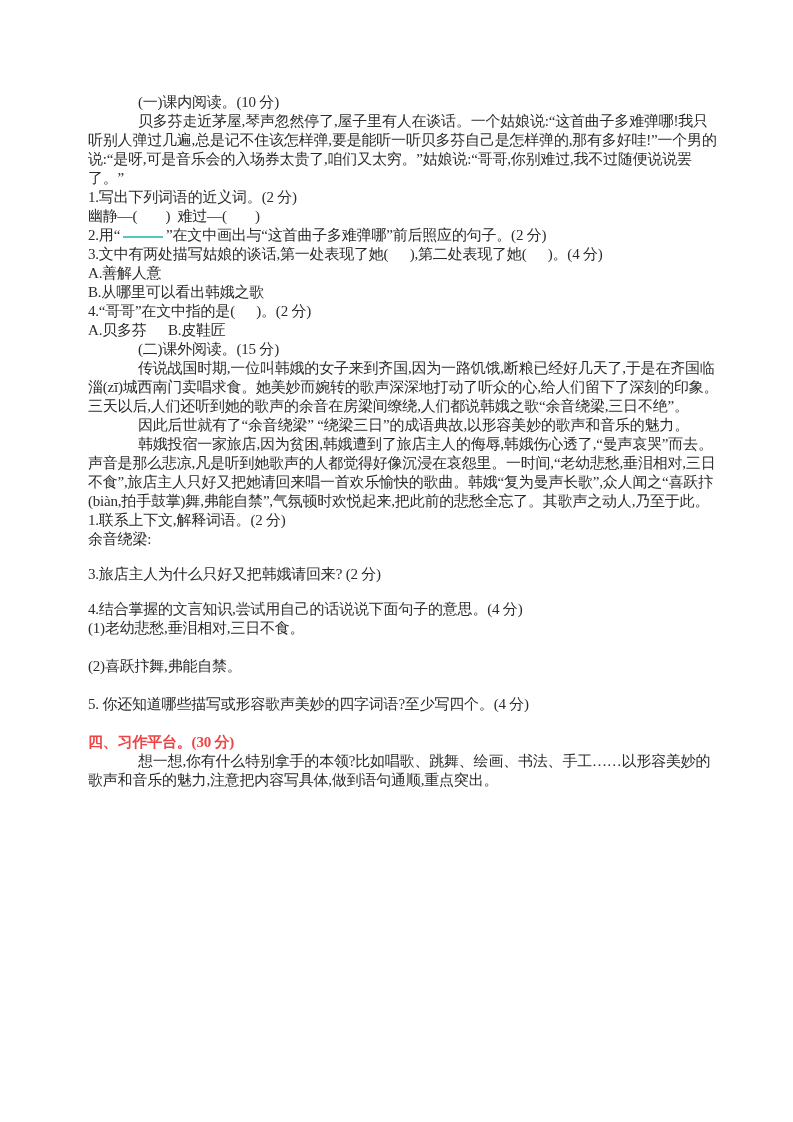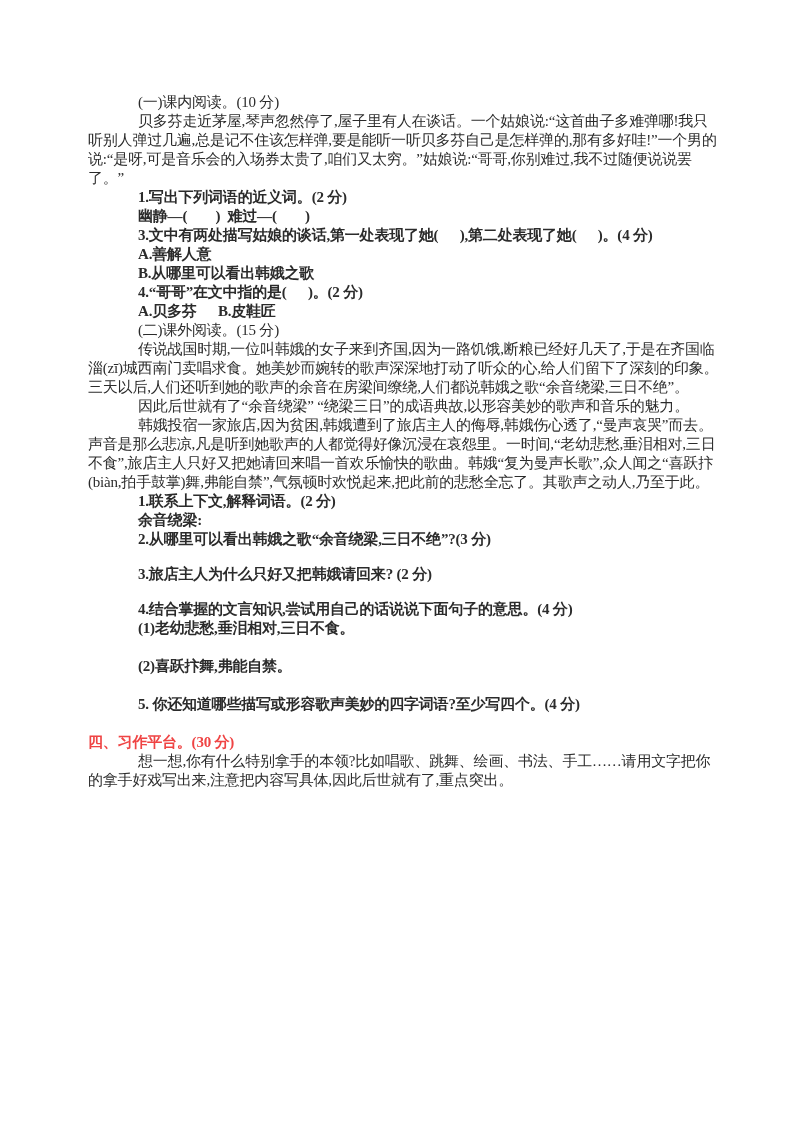--- a/index.html
+++ b/index.html
@@ -33,23 +33,21 @@
   .indent-line {
     margin-left: 50px;
   }
   
   .passage {
     text-indent: 50px;
     white-space: pre-wrap;
   }
   
   .q-line {
-    margin-left: 50px;
     white-space: pre-wrap;
-    font-weight: bold;
   }
   .gap16 { margin-top: 16px; }
   .gap19 { margin-top: 19px; }
   .section4-heading {
     color: #c23b2b;
     font-weight: bold;
     white-space: pre-wrap;
   }
   .blank-underline {
     display: inline-block;
@@ -65,39 +63,39 @@
 
 <div class="page" style="background: rgb(255, 255, 255); color: rgb(43, 43, 43);">
   <div class="content">
 
     <div class="line indent-line">(一)课内阅读。(10 分)</div>
     <div class="passage">贝多芬走近茅屋,琴声忽然停了,屋子里有人在谈话。一个姑娘说:“这首曲子多难弹哪!我只听别人弹过几遍,总是记不住该怎样弹,要是能听一听贝多芬自己是怎样弹的,那有多好哇!”一个男的说:“是呀,可是音乐会的入场券太贵了,咱们又太穷。”姑娘说:“哥哥,你别难过,我不过随便说说罢了。”</div>
 
     <div class="q-line">1.写出下列词语的近义词。(2 分)</div>
     <div class="q-line">幽静—(        )  难过—(        )</div>
 
+    <div class="q-line"><span>2.用“</span><span class="blank-underline" style="border-bottom-color: rgb(83, 198, 192);"></span><span>”在文中画出与“这首曲子多难弹哪”前后照应的句子。(2 分)</span></div>
 
     <div class="q-line">3.文中有两处描写姑娘的谈话,第一处表现了她(      ),第二处表现了她(      )。(4 分)</div>
     <div class="q-line">A.善解人意</div>
     <div class="q-line">B.从哪里可以看出韩娥之歌</div>
 
     <div class="q-line">4.“哥哥”在文中指的是(      )。(2 分)</div>
     <div class="q-line">A.贝多芬      B.皮鞋匠</div>
 
     <div class="line indent-line">(二)课外阅读。(15 分)</div>
     <div class="passage">传说战国时期,一位叫韩娥的女子来到齐国,因为一路饥饿,断粮已经好几天了,于是在齐国临淄(zī)城西南门卖唱求食。她美妙而婉转的歌声深深地打动了听众的心,给人们留下了深刻的印象。三天以后,人们还听到她的歌声的余音在房梁间缭绕,人们都说韩娥之歌“余音绕梁,三日不绝”。</div>
     <div class="passage">因此后世就有了“余音绕梁” “绕梁三日”的成语典故,以形容美妙的歌声和音乐的魅力。</div>
     <div class="passage">韩娥投宿一家旅店,因为贫困,韩娥遭到了旅店主人的侮辱,韩娥伤心透了,“曼声哀哭”而去。声音是那么悲凉,凡是听到她歌声的人都觉得好像沉浸在哀怨里。一时间,“老幼悲愁,垂泪相对,三日不食”,旅店主人只好又把她请回来唱一首欢乐愉快的歌曲。韩娥“复为曼声长歌”,众人闻之“喜跃抃(biàn,拍手鼓掌)舞,弗能自禁”,气氛顿时欢悦起来,把此前的悲愁全忘了。其歌声之动人,乃至于此。</div>
 
     <div class="q-line">1.联系上下文,解释词语。(2 分)</div>
     <div class="q-line">余音绕梁:</div>
-    <div class="q-line">2.从哪里可以看出韩娥之歌“余音绕梁,三日不绝”?(3 分)</div>
     <div class="q-line gap16">3.旅店主人为什么只好又把韩娥请回来? (2 分)</div>
     <div class="q-line gap16">4.结合掌握的文言知识,尝试用自己的话说说下面句子的意思。(4 分)</div>
     <div class="q-line">(1)老幼悲愁,垂泪相对,三日不食。</div>
     <div class="q-line gap19">(2)喜跃抃舞,弗能自禁。</div>
     <div class="q-line gap19">5. 你还知道哪些描写或形容歌声美妙的四字词语?至少写四个。(4 分)</div>
 
     <div class="line section4-heading gap19" style="color: #ef4444;">四、习作平台。(30 分)</div>
-    <div class="passage">想一想,你有什么特别拿手的本领?比如唱歌、跳舞、绘画、书法、手工……请用文字把你的拿手好戏写出来,注意把内容写具体,因此后世就有了,重点突出。</div>
+    <div class="passage">想一想,你有什么特别拿手的本领?比如唱歌、跳舞、绘画、书法、手工……以形容美妙的歌声和音乐的魅力,注意把内容写具体,做到语句通顺,重点突出。</div>
 
   </div>
 </div>
 
 </body></html>

